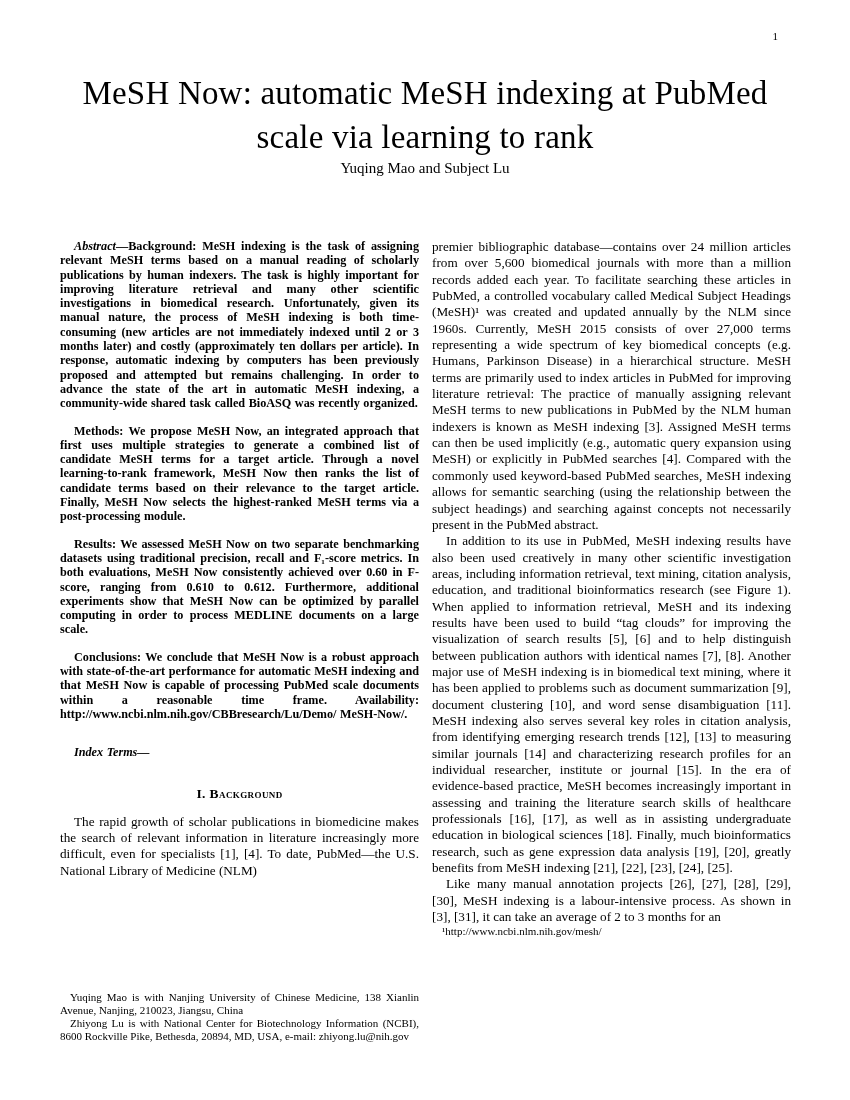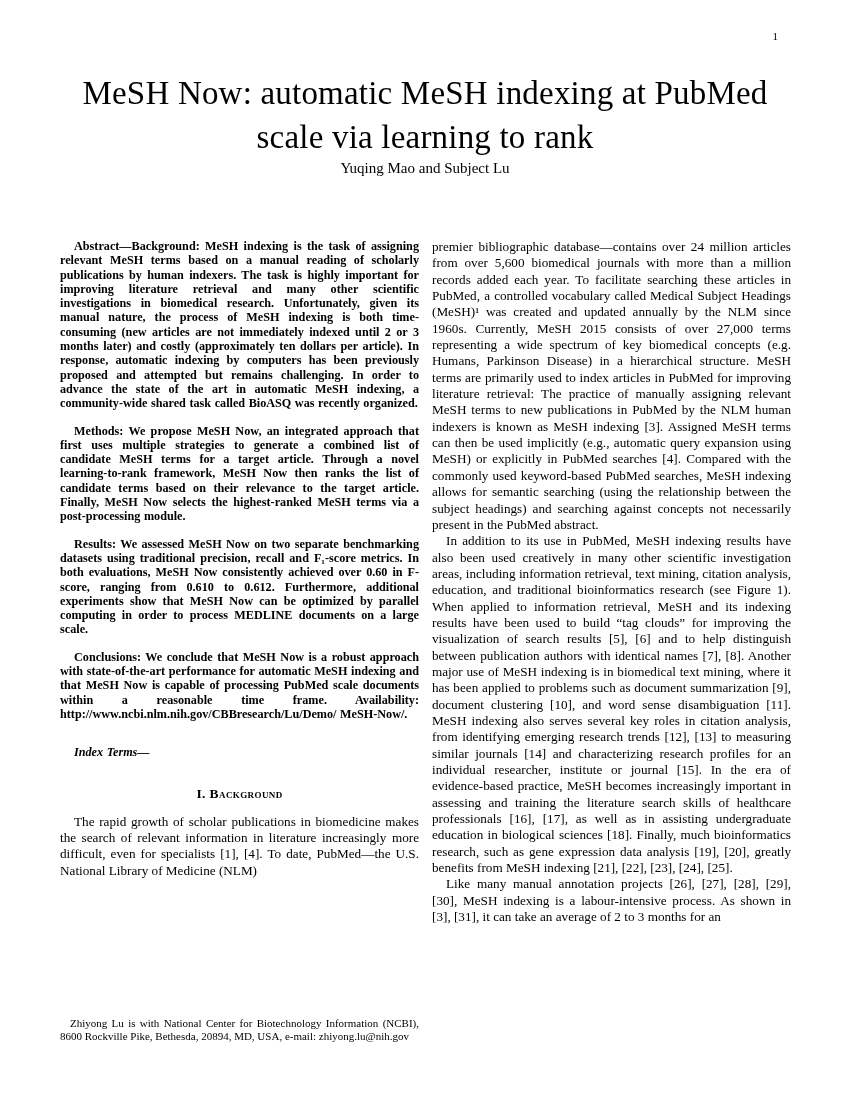--- a/index.html
+++ b/index.html
@@ -63,21 +63,21 @@
   
   .abs {
     font-size: 12.2px;
     line-height: 14.3px;
     font-weight: bold;
     text-align: justify;
     text-indent: 14px;
     word-spacing: 0.5px;
   }
   .abs + .abs { margin-top: 13px; }
-  .abs-label { }
+  .abs-label { font-style: italic; }
   .note {
     margin-top: 0px !important;
     font-style: italic;
   }
   .index-terms {
     margin-top: 24px !important;
     font-style: italic;
     text-align: left;
   }
   .sec-heading {
@@ -138,27 +138,29 @@
       <p class="abs">Conclusions: We conclude that MeSH Now is a robust approach with state-of-the-art performance for automatic MeSH indexing and that MeSH Now is capable of processing PubMed scale documents within a reasonable time frame. Availability: http://www.ncbi.nlm.nih.gov/CBBresearch/Lu/Demo/ MeSH-Now/.</p>
 
 
       <p class="abs index-terms">Index Terms—</p>
 
       <h2 class="sec-heading">I. Background</h2>
 
       <p class="body-p">The rapid growth of scholar publications in biomedicine makes the search of relevant information in literature increasingly more difficult, even for specialists [1], [4]. To date, PubMed—the U.S. National Library of Medicine (NLM)</p>
 
       <div class="affils">
+        <p>Yuqing Mao is with Nanjing University of Chinese Medicine, 138 Xianlin Avenue, Nanjing, 210023, Jiangsu, China</p>
         <p>Zhiyong Lu is with National Center for Biotechnology Information (NCBI), 8600 Rockville Pike, Bethesda, 20894, MD, USA, e-mail: zhiyong.lu@nih.gov</p>
       </div>
     </div>
 
     <div class="col">
       <p class="body-p flush">premier bibliographic database—contains over 24 million articles from over 5,600 biomedical journals with more than a million records added each year. To facilitate searching these articles in PubMed, a controlled vocabulary called Medical Subject Headings (MeSH)¹ was created and updated annually by the NLM since 1960s. Currently, MeSH 2015 consists of over 27,000 terms representing a wide spectrum of key biomedical concepts (e.g. Humans, Parkinson Disease) in a hierarchical structure. MeSH terms are primarily used to index articles in PubMed for improving literature retrieval: The practice of manually assigning relevant MeSH terms to new publications in PubMed by the NLM human indexers is known as MeSH indexing [3]. Assigned MeSH terms can then be used implicitly (e.g., automatic query expansion using MeSH) or explicitly in PubMed searches [4]. Compared with the commonly used keyword-based PubMed searches, MeSH indexing allows for semantic searching (using the relationship between the subject headings) and searching against concepts not necessarily present in the PubMed abstract.</p>
 
       <p class="body-p">In addition to its use in PubMed, MeSH indexing results have also been used creatively in many other scientific investigation areas, including information retrieval, text mining, citation analysis, education, and traditional bioinformatics research (see Figure 1). When applied to information retrieval, MeSH and its indexing results have been used to build “tag clouds” for improving the visualization of search results [5], [6] and to help distinguish between publication authors with identical names [7], [8]. Another major use of MeSH indexing is in biomedical text mining, where it has been applied to problems such as document summarization [9], document clustering [10], and word sense disambiguation [11]. MeSH indexing also serves several key roles in citation analysis, from identifying emerging research trends [12], [13] to measuring similar journals [14] and characterizing research profiles for an individual researcher, institute or journal [15]. In the era of evidence-based practice, MeSH becomes increasingly important in assessing and training the literature search skills of healthcare professionals [16], [17], as well as in assisting undergraduate education in biological sciences [18]. Finally, much bioinformatics research, such as gene expression data analysis [19], [20], greatly benefits from MeSH indexing [21], [22], [23], [24], [25].</p>
 
       <p class="body-p">Like many manual annotation projects [26], [27], [28], [29], [30], MeSH indexing is a labour-intensive process. As shown in [3], [31], it can take an average of 2 to 3 months for an</p>
 
+      <p class="footnote-url">¹http://www.ncbi.nlm.nih.gov/mesh/</p>
     </div>
 
   </div>
 </div>
 
 </body></html>

